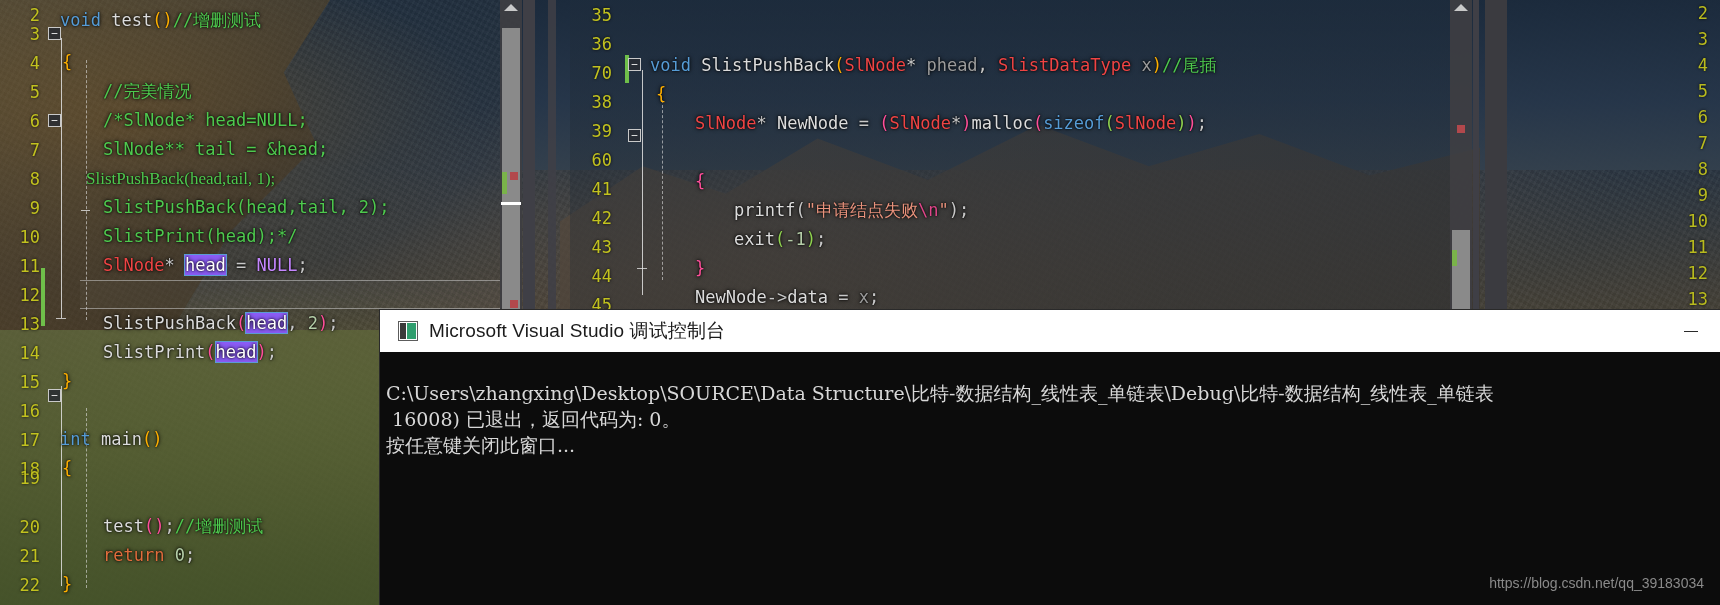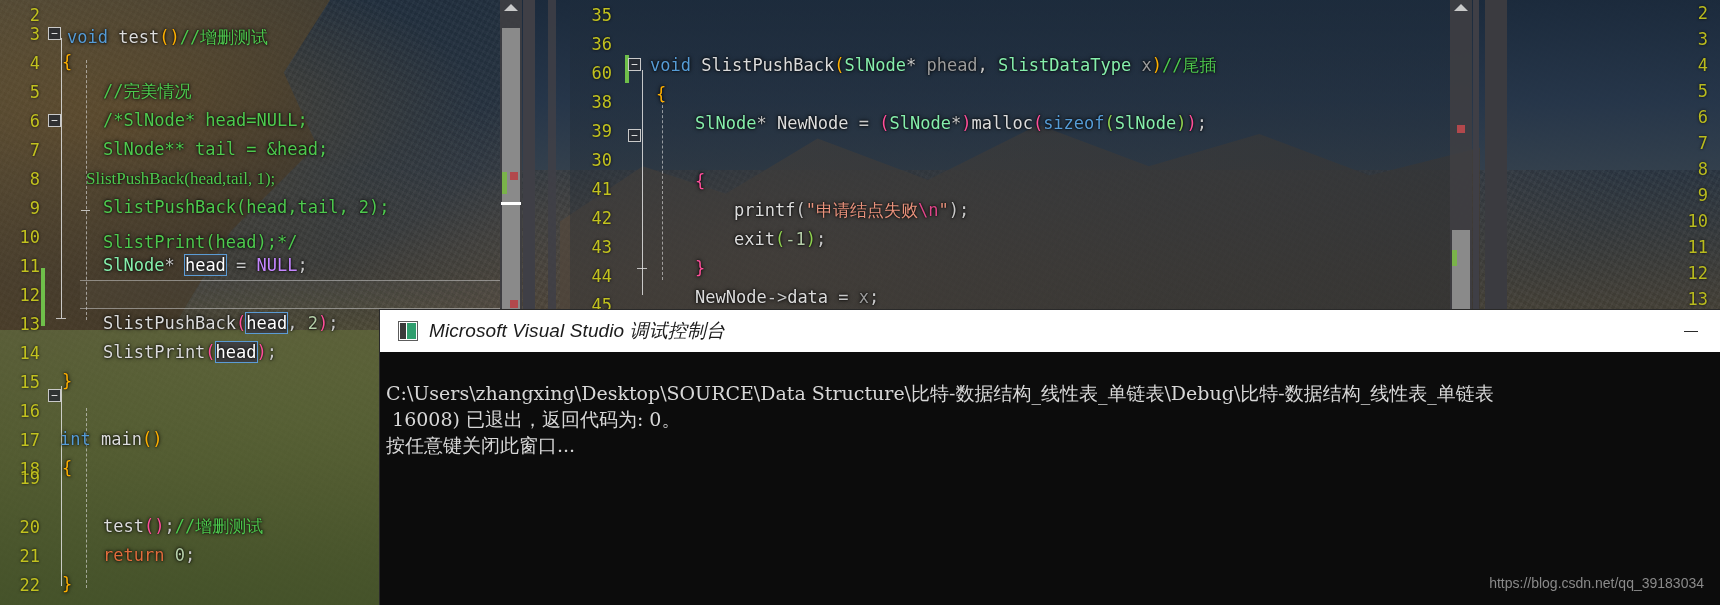--- a/index.html
+++ b/index.html
@@ -77,34 +77,34 @@
   }
   .line {
     position:absolute; left:0; right:0; height:29px;
     white-space:pre; line-height:29px;
     text-shadow:0 0 4px rgba(0,0,0,.95), 0 0 2px rgba(0,0,0,.9);
   }
 
   
   .kw   { color:#569cd6; }
   .ctl  { color:#e06c3c; }
-  .typ  { color:#86efac; }
+  .typ  { color:#ef4444; }
   .fn   { color:#dcdcdc; }
   .id   { color:#dcdcdc; }
   .par  { color:#ff4f9a; }
   .par2 { color:#ffb000; }
   .par3 { color:#8fd14f; }
   .num  { color:#b5cea8; }
   .mac  { color:#c586ff; }
   .cmt  { color:#4ec94e; }
   .str  { color:#e8927c; }
   .esc  { color:#e0468a; }
   .dim  { color:#9b9b9b; }
   .op   { color:#c8c8c8; }
-  .sel  { background:#404040; color:#ffffff; outline:1px solid #5b9bd5; }
+  .sel  { background:#8b5cf6; color:#ffffff; outline:1px solid #5b9bd5; }
 
   
   .fold {
     position:absolute; width:13px; height:13px;
     border:1px solid #c9c9c9; background:rgba(40,44,50,.85);
     color:#e8e8e8; font-size:11px; line-height:11px; text-align:center;
     font-family:"DejaVu Sans Mono", monospace;
   }
   .vguide { position:absolute; width:1px; background:rgba(225,225,225,.85); }
   .vdash  { position:absolute; width:0; border-left:1px dashed rgba(225,225,225,.6); }
@@ -144,21 +144,20 @@
   .vs-icon {
     width:20px; height:20px; margin-right:11px; position:relative; flex:0 0 auto;
     background:#ffffff; border:1px solid #5c5c5c;
   }
   .vs-icon i { position:absolute; display:block; }
   .vs-icon .a { left:1px; top:1px; width:6px; height:16px; background:#3a3a3a; }
   .vs-icon .b { left:8px; top:1px; width:9px; height:16px; background:#2f9e6e; }
   .title-text {
     font-family:"Liberation Sans", sans-serif; font-size:19px; color:#1b1b1b;
     letter-spacing:.1px;
-    font-style:italic;
   }
   .win-btns { position:absolute; right:0; top:0; height:42px; display:flex; }
   .win-btn {
     width:58px; height:42px; display:flex; align-items:center; justify-content:center;
     color:#2a2a2a; font-family:"Liberation Sans", sans-serif; font-size:16px;
   }
   .win-btn .bar { width:14px; height:1px; background:#2a2a2a; display:block; }
 
   .console-body {
     position:absolute; left:0; right:0; top:42px; bottom:0;
@@ -218,28 +217,28 @@
     <div class="hstub" style="left:81px; top:210px; width:9px;"></div>
 
     <div class="fold" style="left:48px; top:27px;">−</div>
     <div class="fold" style="left:48px; top:114px;">−</div>
     <div class="fold" style="left:48px; top:389px;">−</div>
 
     <div class="changebar" style="left:41px; top:268px; height:58px;"></div>
     <div class="curline" style="left:80px; top:280px; width:420px;"></div>
 
     <div class="code">
-      <div class="line" style="top:23px; left:60px;margin-left:7px;"><span class="kw">void</span><span class="id"> </span><span class="fn">test</span><span class="par2">()</span><span class="cmt">//增删测试</span></div>
+      <div class="line" style="top:6px; left:60px;"><span class="kw">void</span><span class="id"> </span><span class="fn">test</span><span class="par2">()</span><span class="cmt">//增删测试</span></div>
       <div class="line" style="top:48px; left:62px;"><span class="par2">{</span></div>
       <div class="line" style="top:106px; left:103px;"><span class="cmt">/*SlNode* head=NULL;</span></div>
       <div class="line" style="top:77px; left:103px;"><span class="cmt">//完美情况</span></div>
       <div class="line" style="top:135px; left:103px;"><span class="cmt">SlNode** tail = &amp;head;</span></div>
       <div class="line" style="top:164px; left:86px;font-family:Liberation Serif, serif;"><span class="cmt">SlistPushBack(head,tail, 1);</span></div>
       <div class="line" style="top:193px; left:103px;"><span class="cmt">SlistPushBack(head,tail, 2);</span></div>
-      <div class="line" style="top:228px; left:103px;"><span class="cmt">SlistPrint(head);*/</span></div>
+      <div class="line" style="top:222px; left:103px;"><span class="cmt">SlistPrint(head);*/</span></div>
       <div class="line" style="top:251px; left:103px;"><span class="typ">SlNode</span><span class="op">* </span><span class="sel">head</span><span class="op"> = </span><span class="mac">NULL</span><span class="op">;</span></div>
       <div class="line" style="top:309px; left:103px;"><span class="fn">SlistPushBack</span><span class="par">(</span><span class="sel">head</span><span class="op">, </span><span class="num">2</span><span class="par">)</span><span class="op">;</span></div>
       <div class="line" style="top:338px; left:103px;"><span class="fn">SlistPrint</span><span class="par">(</span><span class="sel">head</span><span class="par">)</span><span class="op">;</span></div>
       <div class="line" style="top:367px; left:62px;"><span class="par2">}</span></div>
       <div class="line" style="top:425px; left:60px;"><span class="kw">int</span><span class="op"> </span><span class="fn">main</span><span class="par2">()</span></div>
       <div class="line" style="top:454px; left:62px;"><span class="par2">{</span></div>
       <div class="line" style="top:512px; left:103px;"><span class="fn">test</span><span class="par">()</span><span class="op">;</span><span class="cmt">//增删测试</span></div>
       <div class="line" style="top:541px; left:103px;"><span class="ctl">return</span><span class="op"> </span><span class="num">0</span><span class="op">;</span></div>
       <div class="line" style="top:570px; left:62px;"><span class="par2">}</span></div>
     </div>
@@ -255,24 +254,24 @@
   </div>
   <div class="divider" style="left:523px;"></div>
   <div class="divider" style="left:548px; width:8px; opacity:.85;"></div>
 
   <div class="pane pane-mid">
     <div class="pane-bg"></div>
 
     <div class="gutter">
       <div class="lnum" style="top:7px">35</div>
       <div class="lnum" style="top:36px">36</div>
-      <div class="lnum" style="top:65px">60</div>
+      <div class="lnum" style="top:65px">70</div>
       <div class="lnum" style="top:94px">38</div>
       <div class="lnum" style="top:123px">39</div>
-      <div class="lnum" style="top:152px">30</div>
+      <div class="lnum" style="top:152px">60</div>
       <div class="lnum" style="top:181px">41</div>
       <div class="lnum" style="top:210px">42</div>
       <div class="lnum" style="top:239px">43</div>
       <div class="lnum" style="top:268px">44</div>
       <div class="lnum" style="top:297px">45</div>
       <div class="lnum" style="top:326px">46</div>
       <div class="lnum" style="top:355px">47</div>
     </div>
 
     <div class="changebar" style="left:55px; top:55px; height:28px;"></div>

